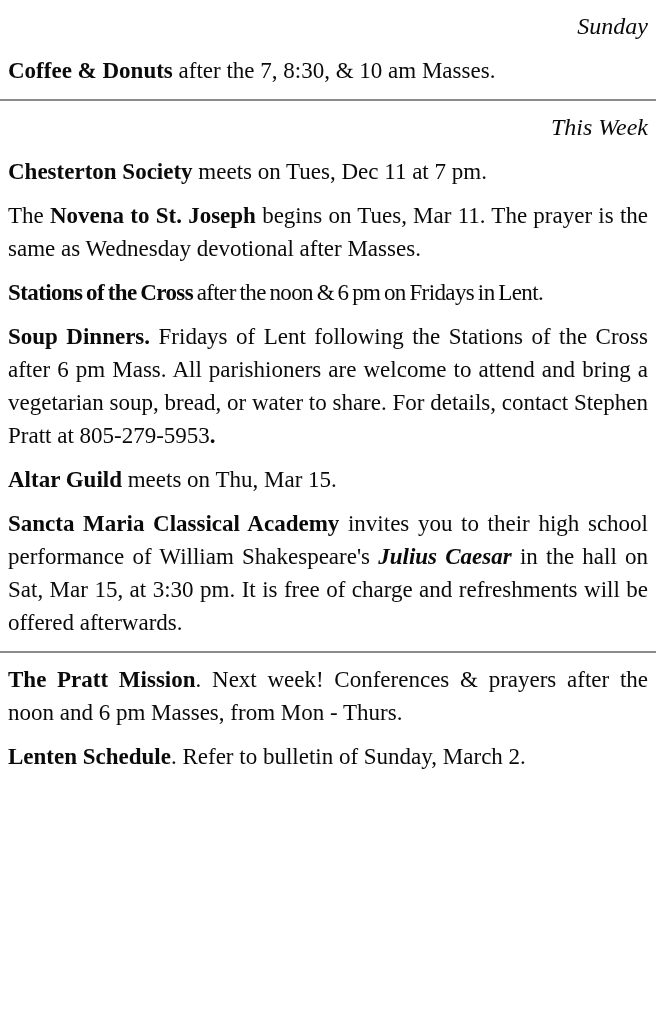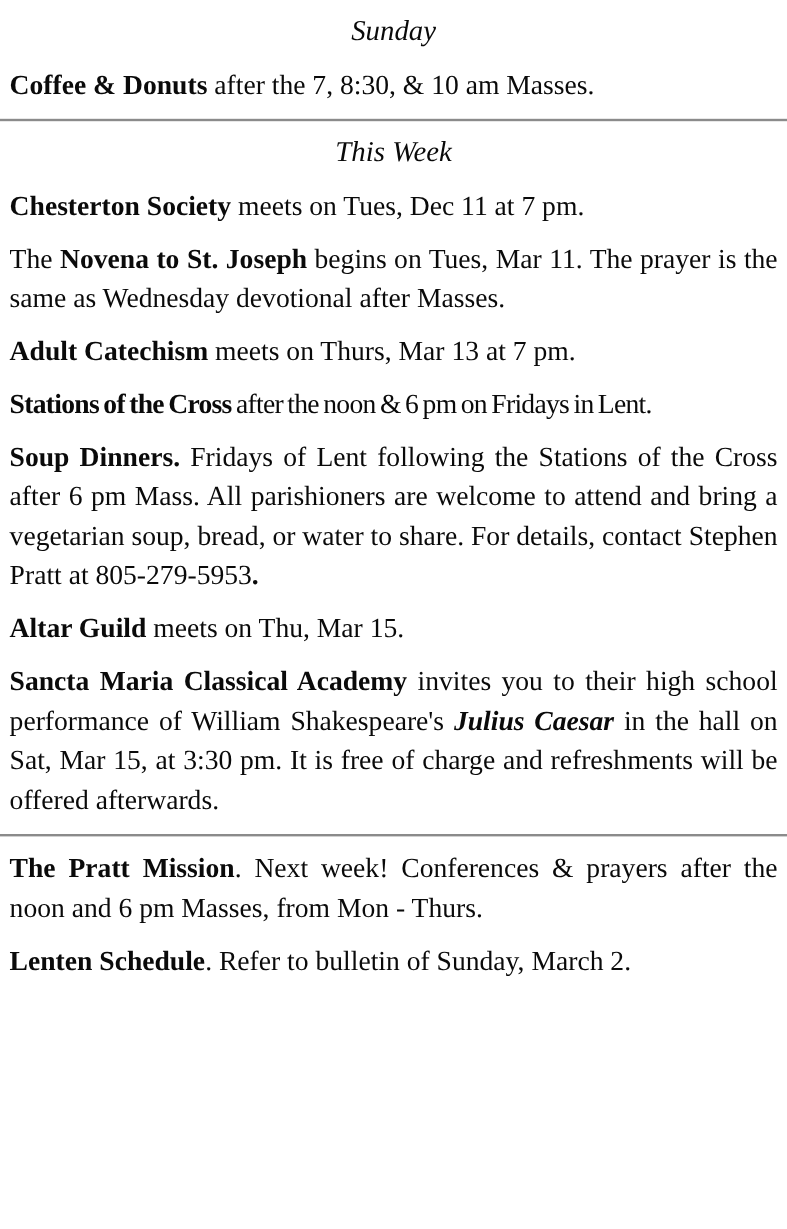--- a/index.html
+++ b/index.html
@@ -14,21 +14,21 @@
   }
   .page {
     box-sizing: border-box;
     width: 656px;
     min-height: 1024px;
     padding: 4px 8px 2px 8px;
     background: #ffffff;
   }
   .section-heading {
     font-style: italic;
-    text-align: center;
+    text-align: right;
     font-size: 24px;
     line-height: 33px;
     margin: 6px 0 11px 0;
   }
   p.para {
     font-size: 23px;
     line-height: 33px;
     margin: 0 0 11px 0;
     text-align: justify;
   }
@@ -53,21 +53,20 @@
 <body>
 
 <div class="page">
   <main>
       <div class="section-heading">Sunday</div>
       <p class="para"><span class="b">Coffee &amp; Donuts</span><span> after the 7, 8:30, &amp; 10 am Masses.</span></p>
       <hr class="divider">
       <div class="section-heading">This Week</div>
       <p class="para"><span class="b">Chesterton Society</span><span> meets on Tues, Dec 11 at 7 pm.</span></p>
       <p class="para"><span>The </span><span class="b">Novena to St. Joseph</span><span> begins on Tues, Mar 11. The prayer is the same as Wednesday devotional after Masses.</span></p>
-      <p class="para"><span class="b">Adult Catechism</span><span> meets on Thurs, Mar 13 at 7 pm.</span></p>
       <p class="para condensed"><span class="b">Stations of the Cross</span><span> after the noon &amp; 6 pm on Fridays in Lent.</span></p>
       <p class="para"><span class="b">Soup Dinners.</span><span> Fridays of Lent following the Stations of the Cross after 6 pm Mass. All parishioners are welcome to attend and bring a vegetarian soup, bread, or water to share. For details, contact Stephen Pratt at 805-279-5953</span><span class="b">.</span></p>
       <p class="para"><span class="b">Altar Guild</span><span> meets on Thu, Mar 15.</span></p>
       <p class="para"><span class="b">Sancta Maria Classical Academy</span><span> invites you to their high school performance of William Shakespeare's </span><span class="b i">Julius Caesar</span><span> in the hall on Sat, Mar 15, at 3:30 pm. It is free of charge and refreshments will be offered afterwards.</span></p>
       <hr class="divider">
       <p class="para"><span class="b">The Pratt Mission</span><span>. Next week! Conferences &amp; prayers after the noon and 6 pm Masses, from Mon - Thurs.</span></p>
       <p class="para"><span class="b">Lenten Schedule</span><span>. Refer to bulletin of Sunday, March 2.</span></p>
     </main>
 </div>
 

